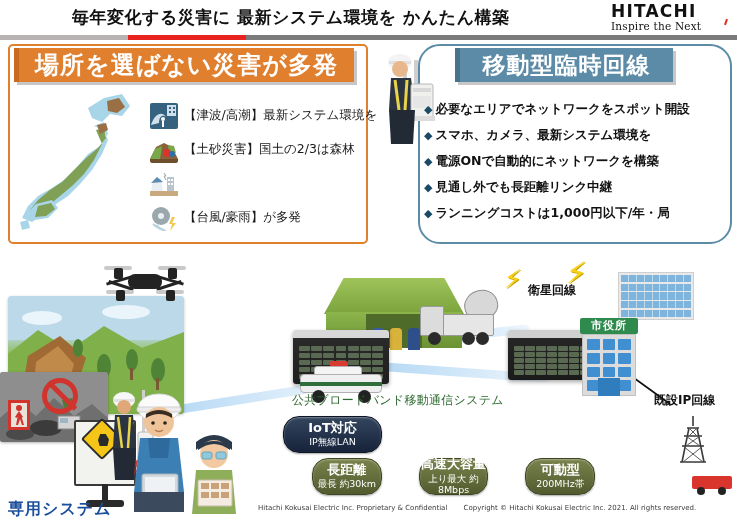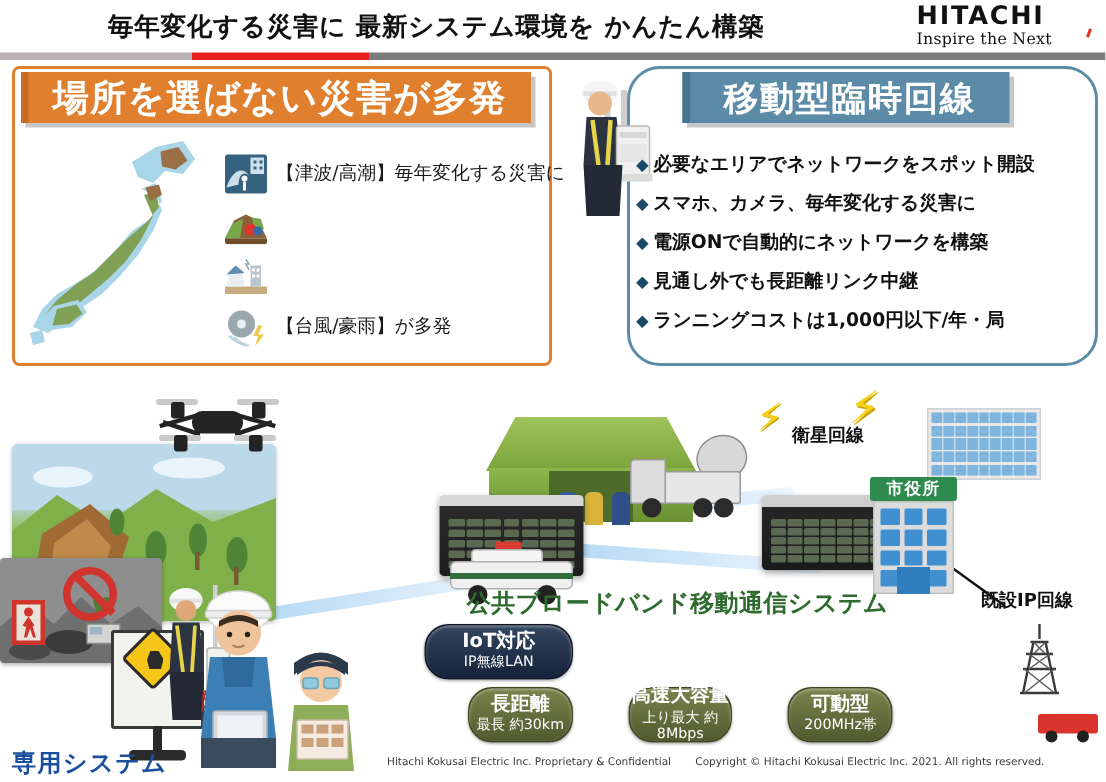--- a/index.html
+++ b/index.html
@@ -223,22 +223,22 @@
     position:absolute; font-size:12px; font-weight:bold; color:#111; white-space:nowrap;
   }
 
   .beam {
     position:absolute; height:9px; border-radius:5px;
     background:linear-gradient(90deg,rgba(150,200,240,0.7),rgba(150,200,240,0.15));
   }
 
   
   .sys-title {
-    position:absolute; left:292px; top:392px; width:300px; text-align:right;
-    font-size:16px; font-weight:bold; color:#2e6b2f; letter-spacing:0.3px;
+    position:absolute; left:292px; top:392px; width:300px; text-align:left;
+    font-size:12px; font-weight:normal; color:#2e6b2f; letter-spacing:0.3px;
   }
   .pills { position:absolute; left:283px; top:416px; width:312px; }
   .pill-row { display:flex; gap:8px; margin-bottom:5px; }
   .pill {
     width:99px; height:37px; border-radius:16px;
     display:flex; flex-direction:column; align-items:center; justify-content:center;
     color:#fff; text-align:center;
     box-shadow:inset 0 1px 2px rgba(255,255,255,0.35), 0 1px 2px rgba(0,0,0,0.35);
   }
   .pill-navy { background:linear-gradient(180deg,#33465e,#16223a); border:1px solid #0d1526; }
@@ -296,33 +296,34 @@
           <rect x="17" y="2" width="9" height="11" fill="#cfe0ec"></rect>
           <rect x="19" y="4" width="2" height="2" fill="#35627f"></rect>
             <rect x="23" y="4" width="2" height="2" fill="#35627f"></rect>
           <rect x="19" y="8" width="2" height="2" fill="#35627f"></rect>
             <rect x="23" y="8" width="2" height="2" fill="#35627f"></rect>
           <path d="M1 22 C5 10 12 8 16 14 C13 11 9 13 9 20 Z" fill="#cfe0ec"></path>
           <circle cx="13" cy="16" r="2" fill="#fff"></circle>
           <rect x="12" y="18" width="2" height="6" fill="#fff"></rect>
         </svg>
       </span>
-      <span class="dis-txt">【津波/高潮】毎年変化する災害に</span>
+      <span class="dis-txt">【津波/高潮】最新システム環境を</span>
     </div>
     <div class="dis-row">
       <span class="dis-ico">
         <svg viewBox="0 0 28 26" width="28" height="26">
           <path d="M0 22 L6 10 L14 6 L22 10 L28 22 Z" fill="#8a6239"></path>
           <path d="M0 22 L5 12 L12 9 L10 22 Z" fill="#79a84a"></path>
           <path d="M18 8 L24 9 L26 16 L19 15 Z" fill="#79a84a"></path>
           <circle cx="17" cy="16" r="4" fill="#d9352c"></circle>
           <circle cx="22" cy="17" r="3" fill="#2f6ea8"></circle>
           <rect x="0" y="22" width="28" height="4" fill="#6e4e2c"></rect>
         </svg>
       </span>
+      <span class="dis-txt">【土砂災害】国土の2/3は森林</span>
     </div>
     <div class="dis-row">
       <span class="dis-ico">
         <svg viewBox="0 0 28 26" width="28" height="26">
           <rect x="0" y="20" width="28" height="5" fill="#c9a97e"></rect>
           <path d="M1 20 L3 11 L11 7 L13 20 Z" fill="#e8eef2"></path>
           <path d="M1 12 L7 6 L13 11 Z" fill="#5b8bb0"></path>
           <rect x="17" y="6" width="7" height="14" fill="#b9c4cc"></rect>
           <rect x="18" y="8" width="2" height="2" fill="#fff"></rect>
             <rect x="21" y="8" width="2" height="2" fill="#fff"></rect>
@@ -365,21 +366,21 @@
     <path d="M6 60 L32 60 L30 94 L8 94 Z" fill="#222a36"></path>
   </svg>
 
   <div class="feat-list">
     <div class="feat-row">
       <span class="dia">◆</span>
       <span>必要なエリアでネットワークをスポット開設</span>
     </div>
     <div class="feat-row">
       <span class="dia">◆</span>
-      <span>スマホ、カメラ、毎年変化する災害に</span>
+      <span>スマホ、カメラ、最新システム環境を</span>
     </div>
     <div class="feat-row">
       <span class="dia">◆</span>
       <span>電源ONで自動的にネットワークを構築</span>
     </div>
     <div class="feat-row">
       <span class="dia">◆</span>
       <span>見通し外でも長距離リンク中継</span>
     </div>
     <div class="feat-row">

